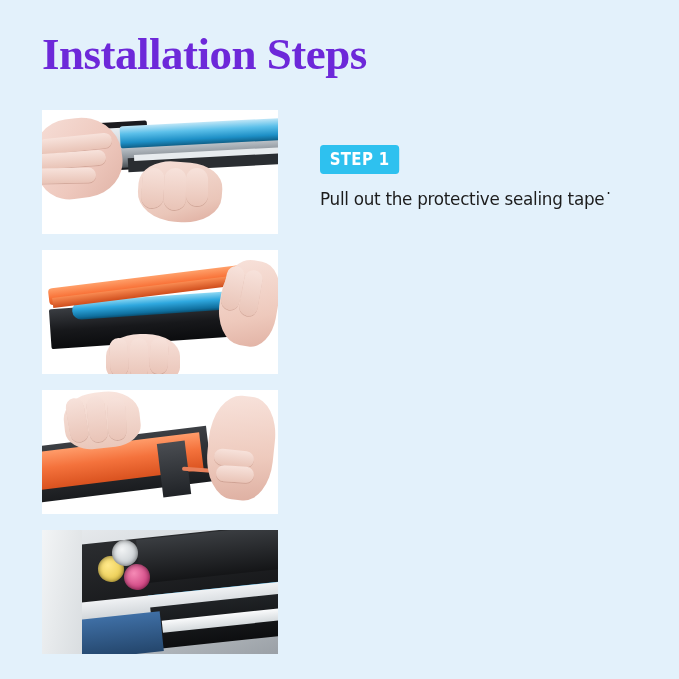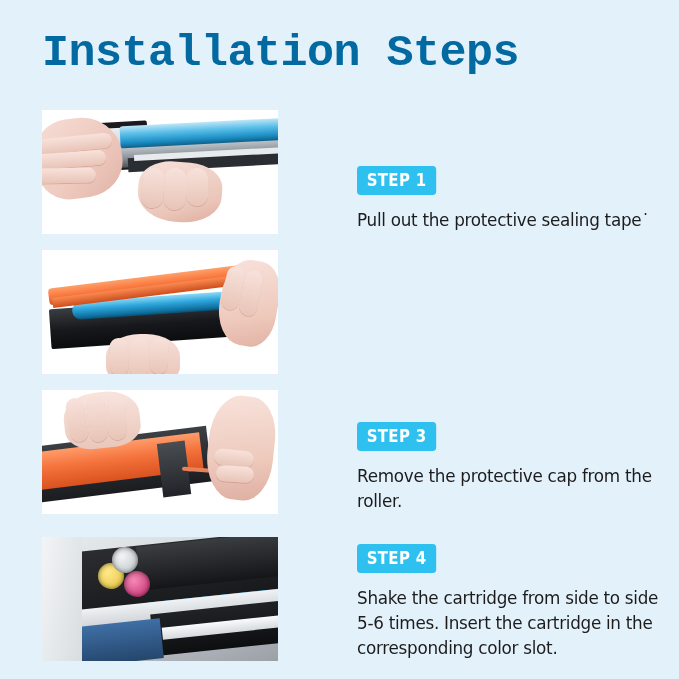--- a/index.html
+++ b/index.html
@@ -23,38 +23,37 @@
 
   
   .page-title {
     position: absolute;
     left: 42px;
     top: 26px;
     font-size: 45px;
     line-height: 56px;
     font-weight: bold;
     letter-spacing: -0.5px;
-    color: #0369a1;
-    font-family: Liberation Mono, monospace;
+    color: #6d28d9;
+    font-family: Liberation Serif, serif;
     white-space: nowrap;
   }
 
   
   .steps {
     position: absolute;
     left: 0;
     top: 110px;
     width: 679px;
   }
   .step-row {
     position: relative;
     display: flex;
-    align-items: flex-end;
+    align-items: center;
     margin-bottom: 16px;
-    gap: 37px;
   }
 
   
   .thumb-card {
     position: relative;
     flex: 0 0 auto;
     width: 236px;
     height: 124px;
     margin-left: 42px;
     background: #ffffff;
@@ -404,43 +403,35 @@
           <div class="p3-pin-head"></div>
           <div class="p3-hand-l"></div>
           <div class="p1-finger" style="left:26px; top:8px; width:18px; height:44px; transform:rotate(-10deg);"></div>
           <div class="p1-finger" style="left:46px; top:6px; width:18px; height:46px; transform:rotate(-6deg);"></div>
           <div class="p1-finger" style="left:66px; top:8px; width:18px; height:42px; transform:rotate(-2deg);"></div>
           <div class="p3-hand-r"></div>
           <div class="p1-finger" style="left:172px; top:60px; width:40px; height:16px; transform:rotate(6deg);"></div>
           <div class="p1-finger" style="left:174px; top:76px; width:38px; height:16px; transform:rotate(4deg);"></div>
         </div>
       </div>
-      <div class="step-text">
-        <div class="step-badge">STEP 3</div>
-        <div class="step-desc">Remove the protective cap from the roller.</div>
-      </div>
     </div>
 
     <div class="step-row">
       <div class="thumb-card">
         <div class="photo">
           <div class="p4-bg"></div>
           <div class="p4-body"></div>
           <div class="p4-black-cart"></div>
           <div class="p4-slot p4-yellow"></div>
           <div class="p4-slot p4-magenta"></div>
           <div class="p4-slot p4-cyan"></div>
           <div class="p4-drumbar"></div>
           <div class="p4-tray"></div>
           <div class="p4-blackfield"></div>
           <div class="p4-white-strip"></div>
           <div class="p4-blue-door"></div>
           <div class="p4-door"></div>
         </div>
       </div>
-      <div class="step-text">
-        <div class="step-badge">STEP 4</div>
-        <div class="step-desc">Shake the cartridge from side to side 5-6 times. Insert the cartridge in the corresponding color slot.</div>
-      </div>
     </div>
 
   </div>
 </div>
 
 </body></html>

